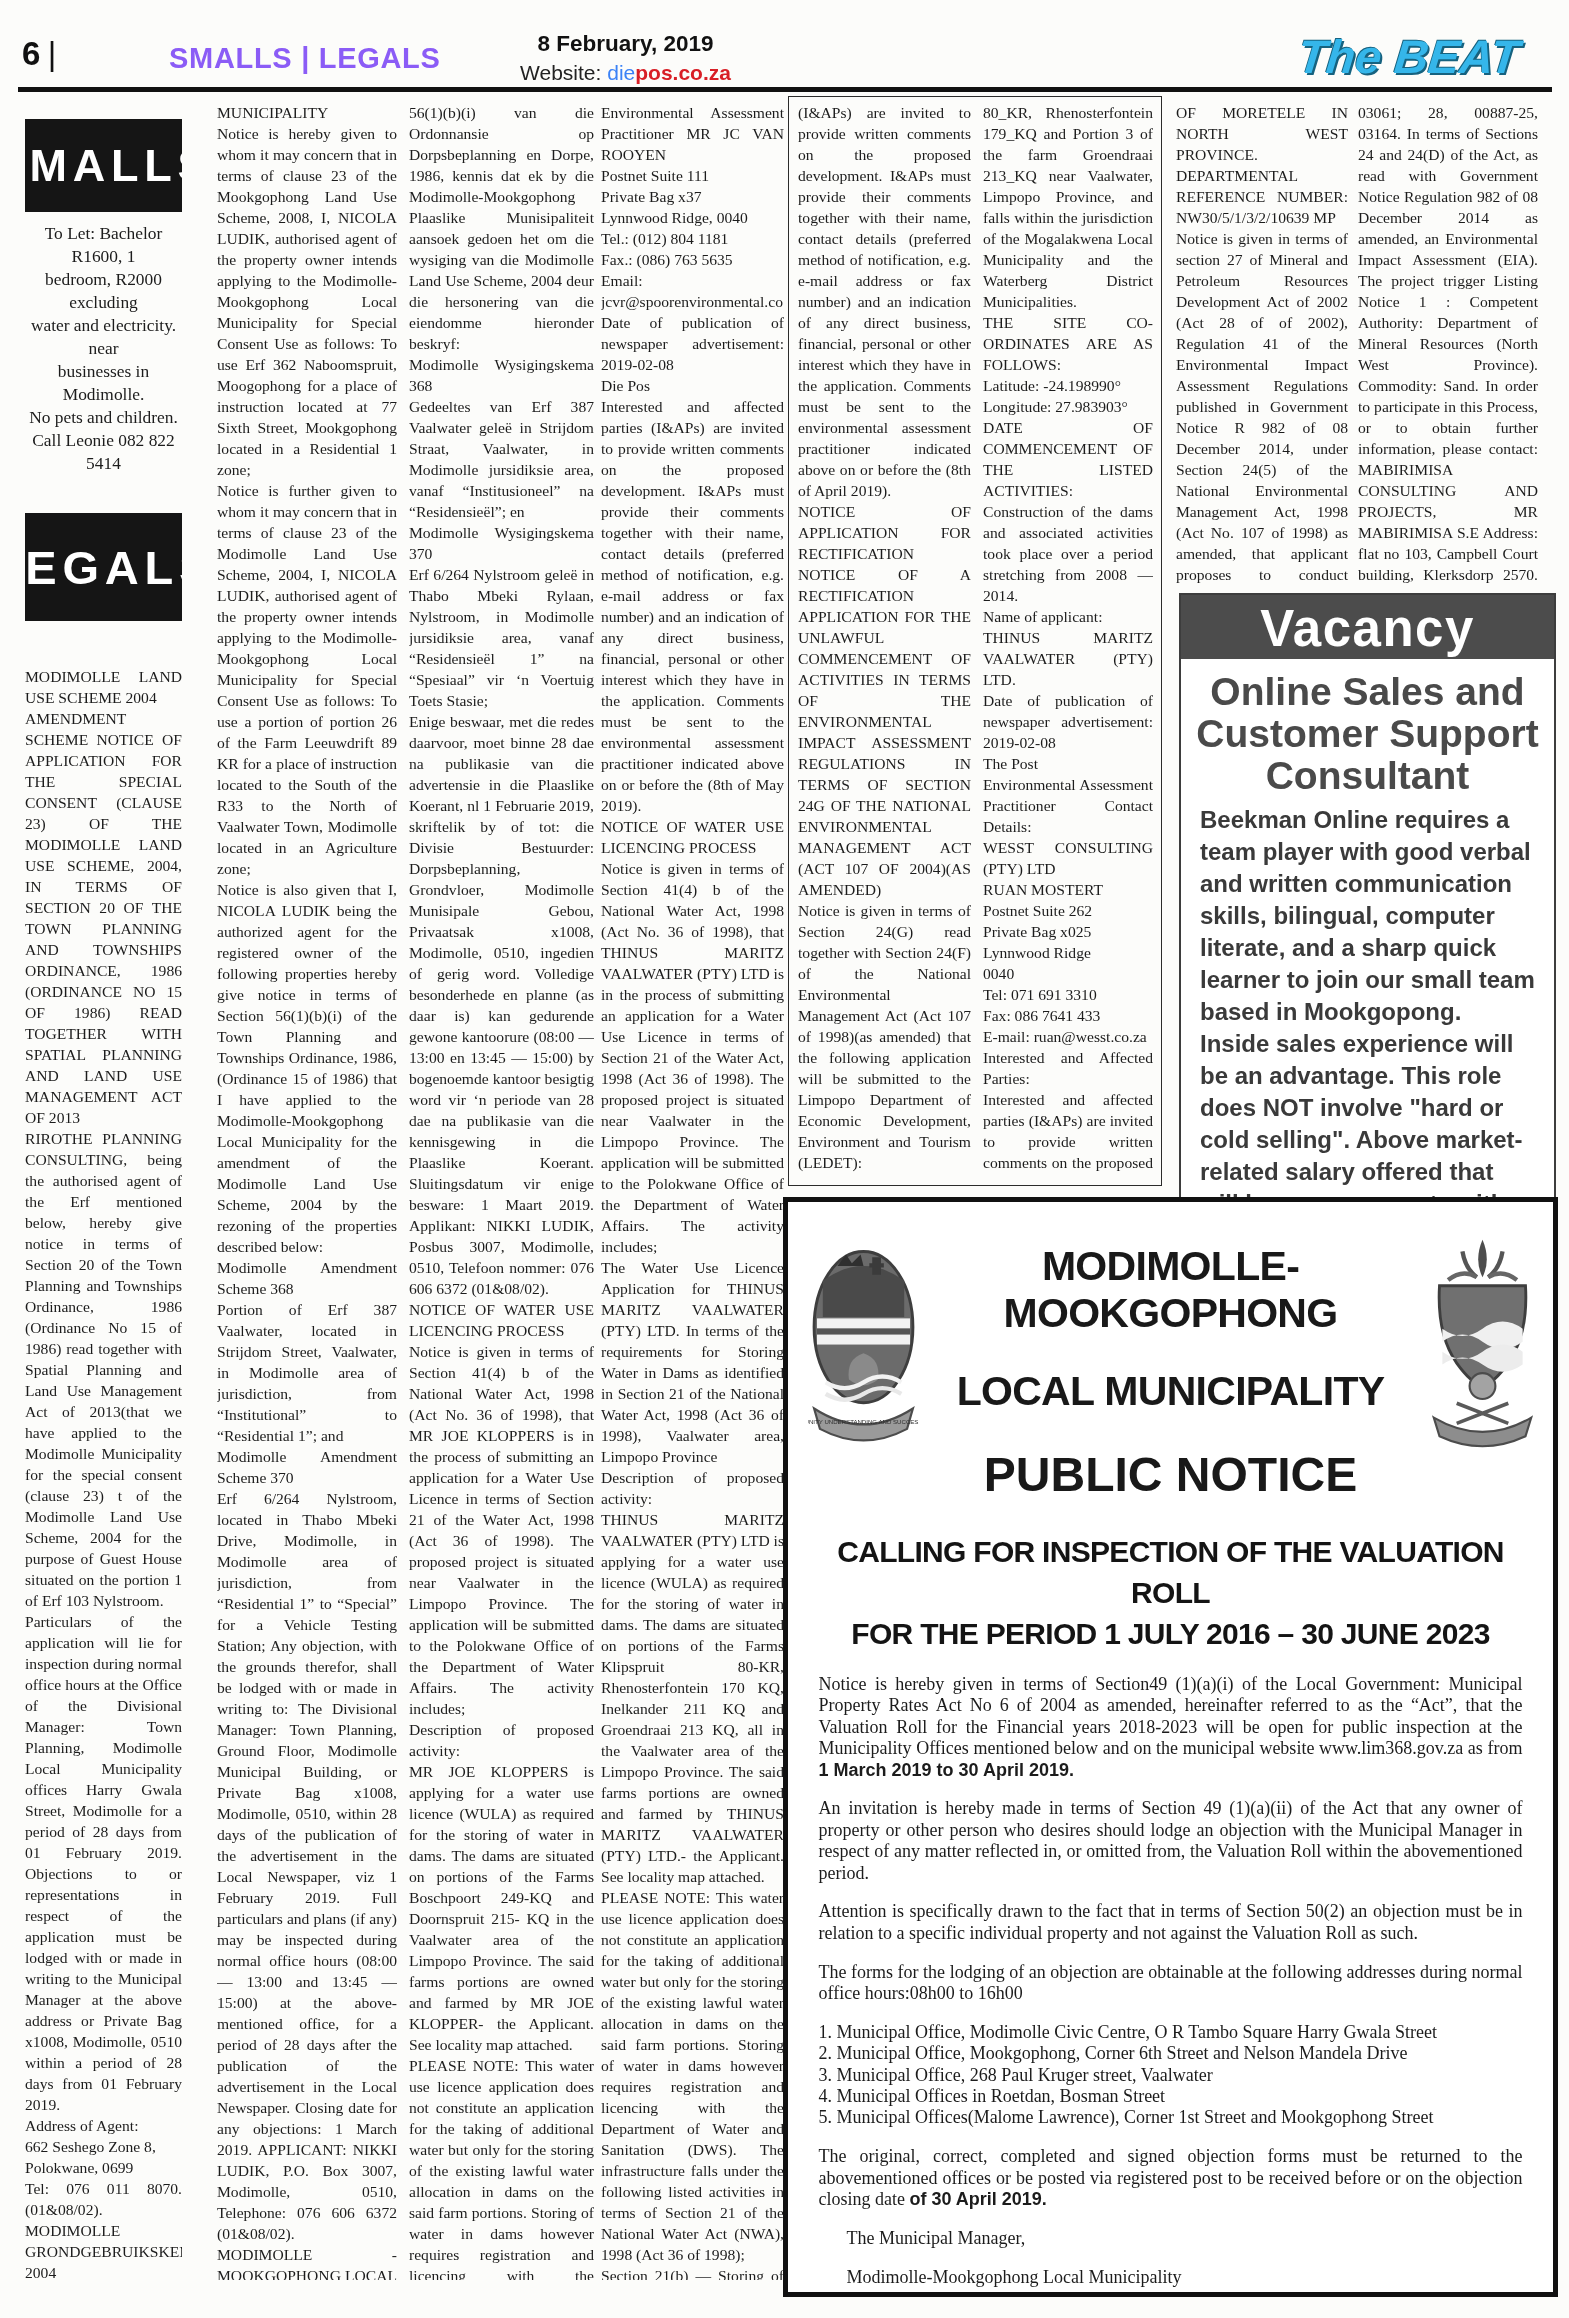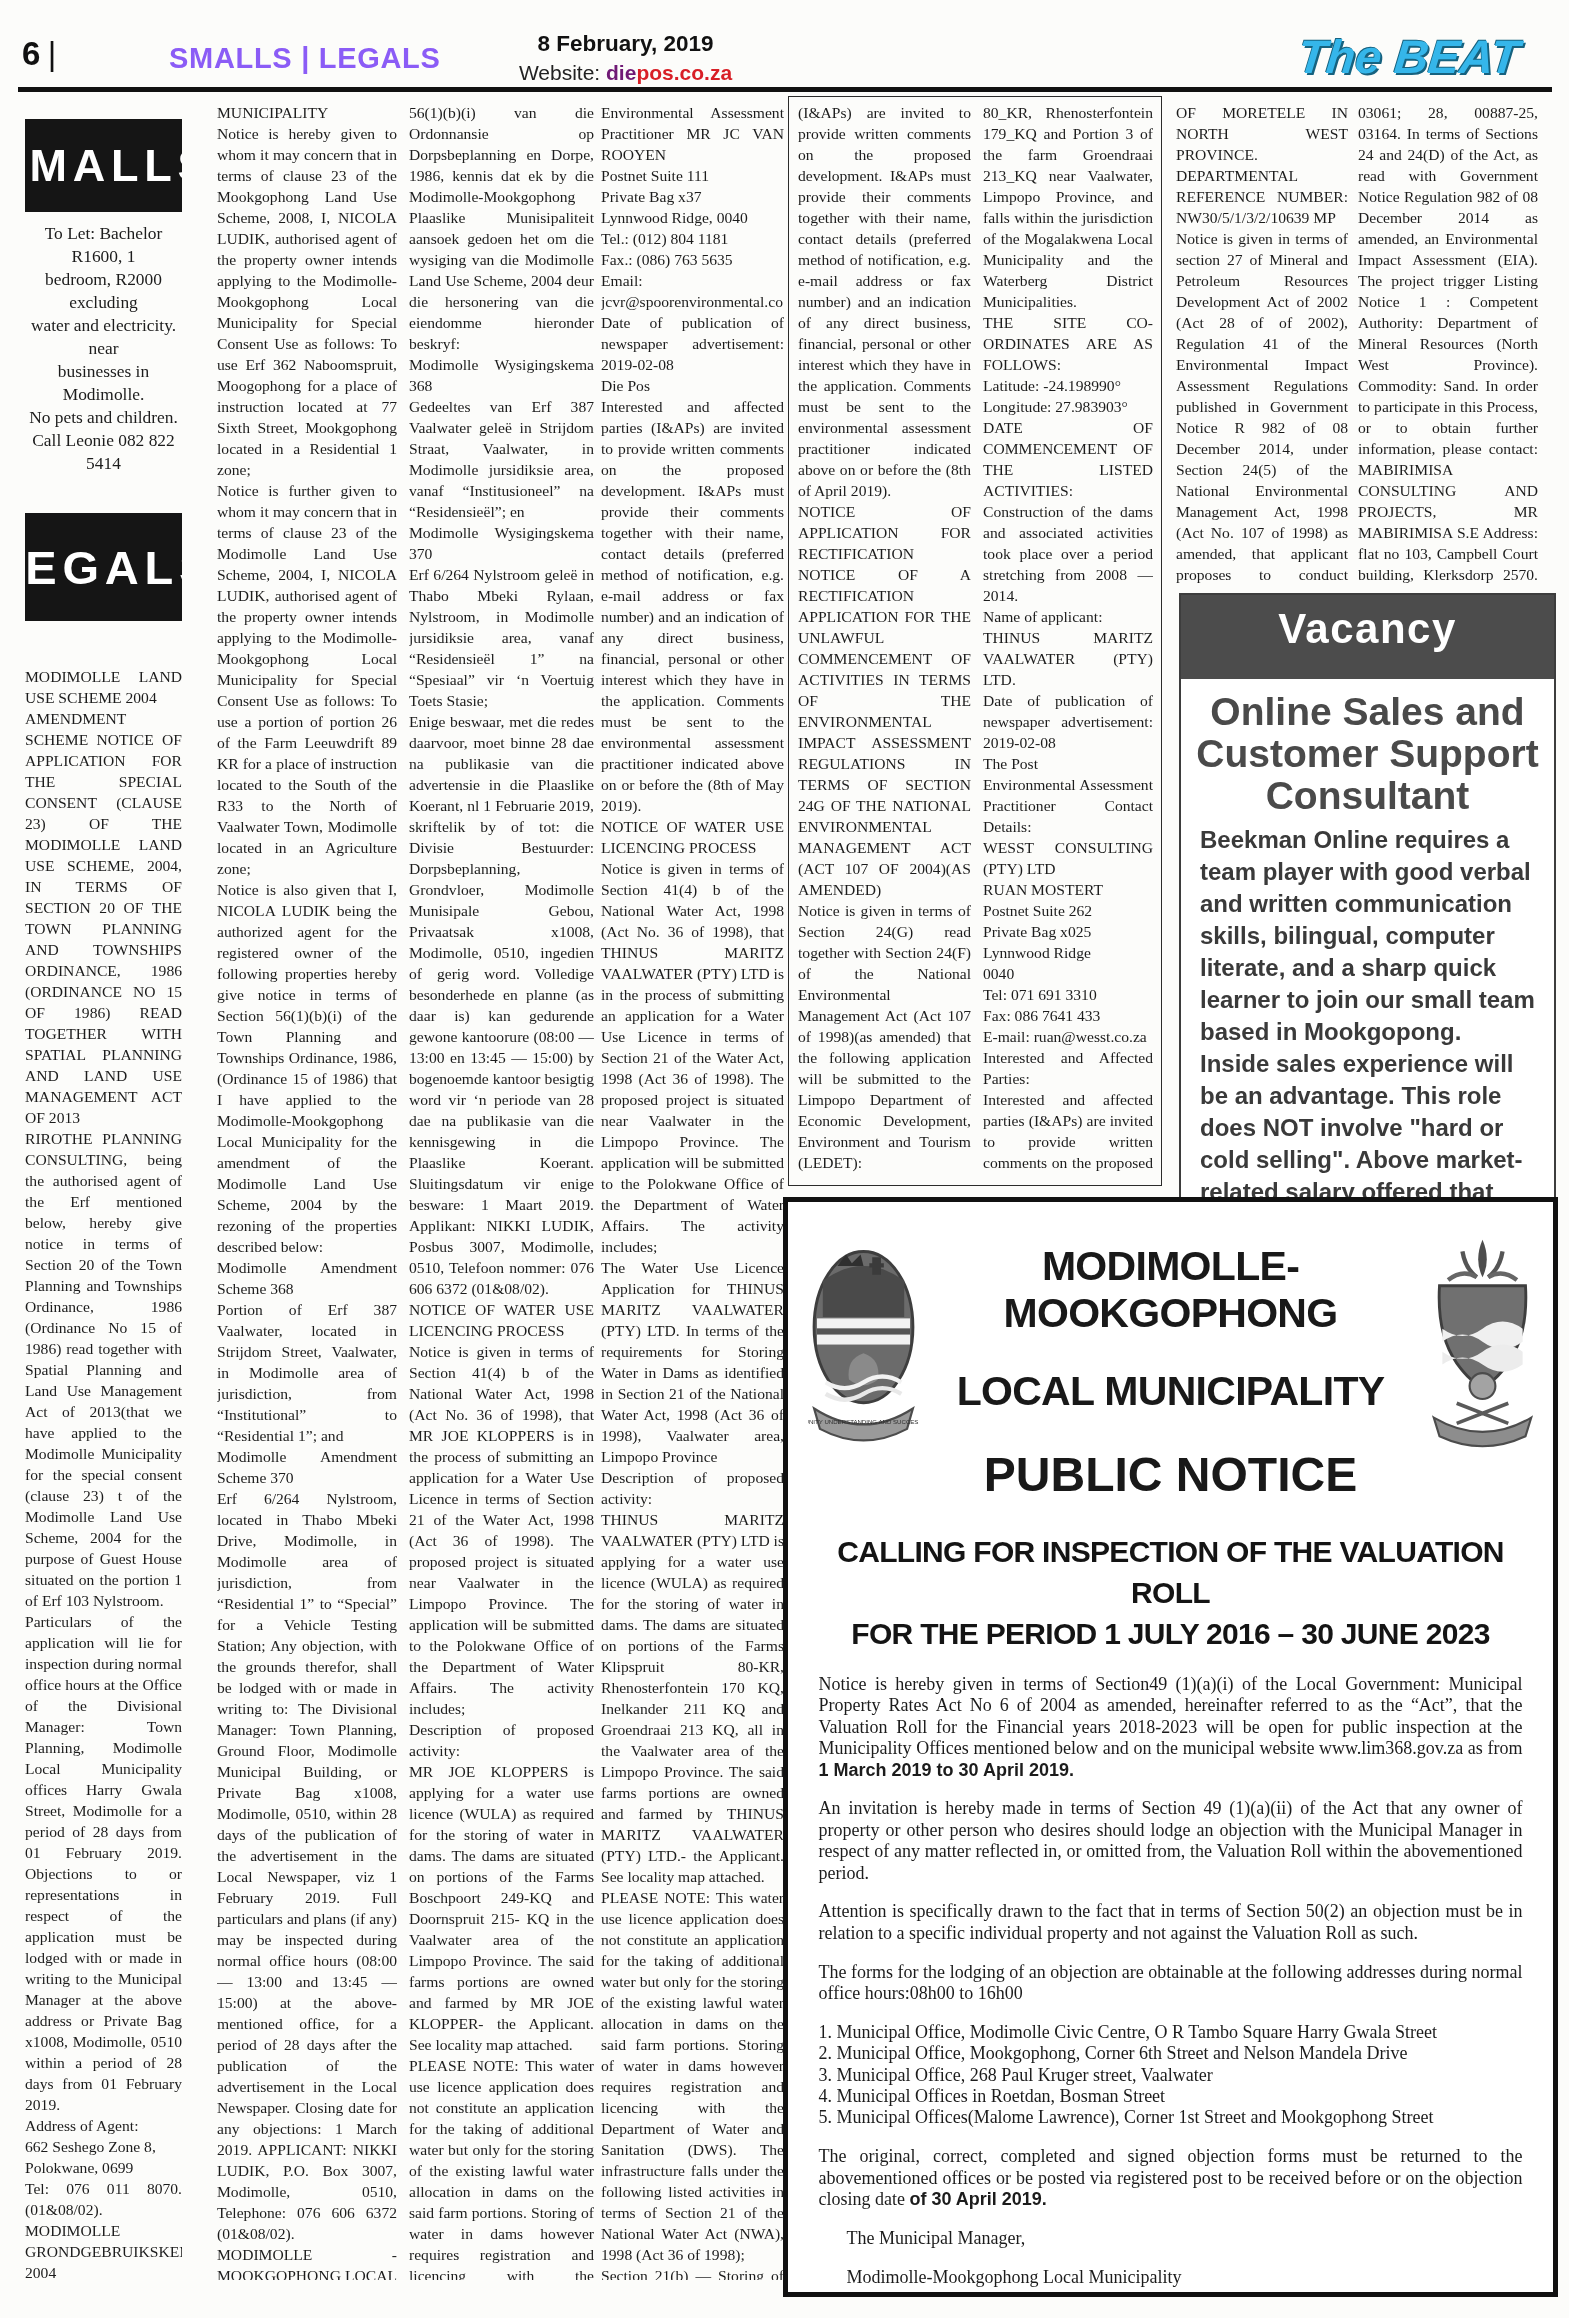--- a/index.html
+++ b/index.html
@@ -8,21 +8,21 @@
   
   .hdr-pageno{position:absolute;left:22px;top:35px;font-family:"Liberation Sans",sans-serif;
         font-weight:bold;font-size:33px;color:#111;}
   .hdr-pageno .bar{font-weight:normal;margin-left:7.3px;}
   .hdr-section{position:absolute;left:169px;top:42px;font-family:"Liberation Sans",sans-serif;
         font-weight:bold;font-size:29px;letter-spacing:0.7px;color:#8b5cf6;}
   .hdr-center{position:absolute;left:429px;top:30.5px;width:393px;text-align:center;
         font-family:"Liberation Sans",sans-serif;}
   .hdr-date{font-weight:bold;font-size:22.5px;color:#111;}
   .hdr-site{font-size:21px;color:#222;margin-top:4.4px;}
-  .site-die{color:#701a75;font-weight:bold;}
+  .site-die{color:#3b82f6;font-weight:normal;}
   .site-pos{color:#d81f26;font-weight:bold;}
   .site-rest{color:#d81f26;font-weight:bold;}
   .masthead{position:absolute;left:1298px;top:29px;font-family:"Liberation Sans",sans-serif;
         font-style:italic;font-weight:bold;font-size:47px;color:#35b6ea;
         text-shadow:2.2px 2.2px 0 #16627f,-0.7px -0.7px 0 #16627f;transform:skewX(-6deg);}
   .hdr-rule{position:absolute;left:18px;top:87px;width:1534px;height:5.1px;background:#111;}
   
   .col{position:absolute;top:102px;height:2178px;overflow:hidden;text-align:justify;
        font-size:15.6px;line-height:21px;}
   .col p{margin:0;}
@@ -32,22 +32,22 @@
   .smalls-box{height:93px;font-size:45px;margin-top:13px;}
   .legals-box{height:108px;font-size:47px;margin-top:38px;}
   .smalls-ad{white-space:pre-line;text-align:center;font-size:17.4px;line-height:23px;margin-top:10.2px;}
   .col1-legal{margin-top:45px;}
   
   .rect-box{position:absolute;left:788px;top:96px;width:372px;height:1088px;
         border:1.5px solid #2b2b2b;}
   
   .vacancy{position:absolute;left:1179px;top:593px;width:377px;height:611px;background:#fff;
         border:2.2px solid #3d3d3d;font-family:"Liberation Sans",sans-serif;box-sizing:border-box;}
-  .vac-head{background:#4c4c4c;color:#fff;font-weight:bold;font-size:42px;text-align:center;
-        height:84px;line-height:67px;letter-spacing:1.5px;}
+  .vac-head{background:#4c4c4c;color:#fff;font-weight:bold;font-size:51px;text-align:center;
+        height:64px;line-height:67px;letter-spacing:1.5px;}
   .vac-title{color:#4a4a4a;font-weight:bold;font-size:39px;line-height:42px;text-align:center;
         margin:11.6px 5.8px 7.3px;}
   .vac-body{color:#3a3a3a;font-weight:bold;font-size:24px;line-height:32px;margin:5.8px 19px;}
   .vac-email{color:#333;font-weight:bold;font-size:34px;text-align:center;margin-top:7.3px;}
   
   .notice{position:absolute;left:783px;top:1197px;width:775px;height:1100px;background:#fff;
         border:5.8px solid #111;box-sizing:border-box;padding:13px 30.5px 7.3px;overflow:hidden;}
   .n-title{font-family:"Liberation Sans",sans-serif;font-weight:bold;text-align:center;color:#191919;}
   .n-t1{font-size:41px;margin:28px 87px 0;letter-spacing:-0.7px;}
   .n-t2{font-size:41px;margin:30.5px 87px 0;letter-spacing:-0.7px;}

